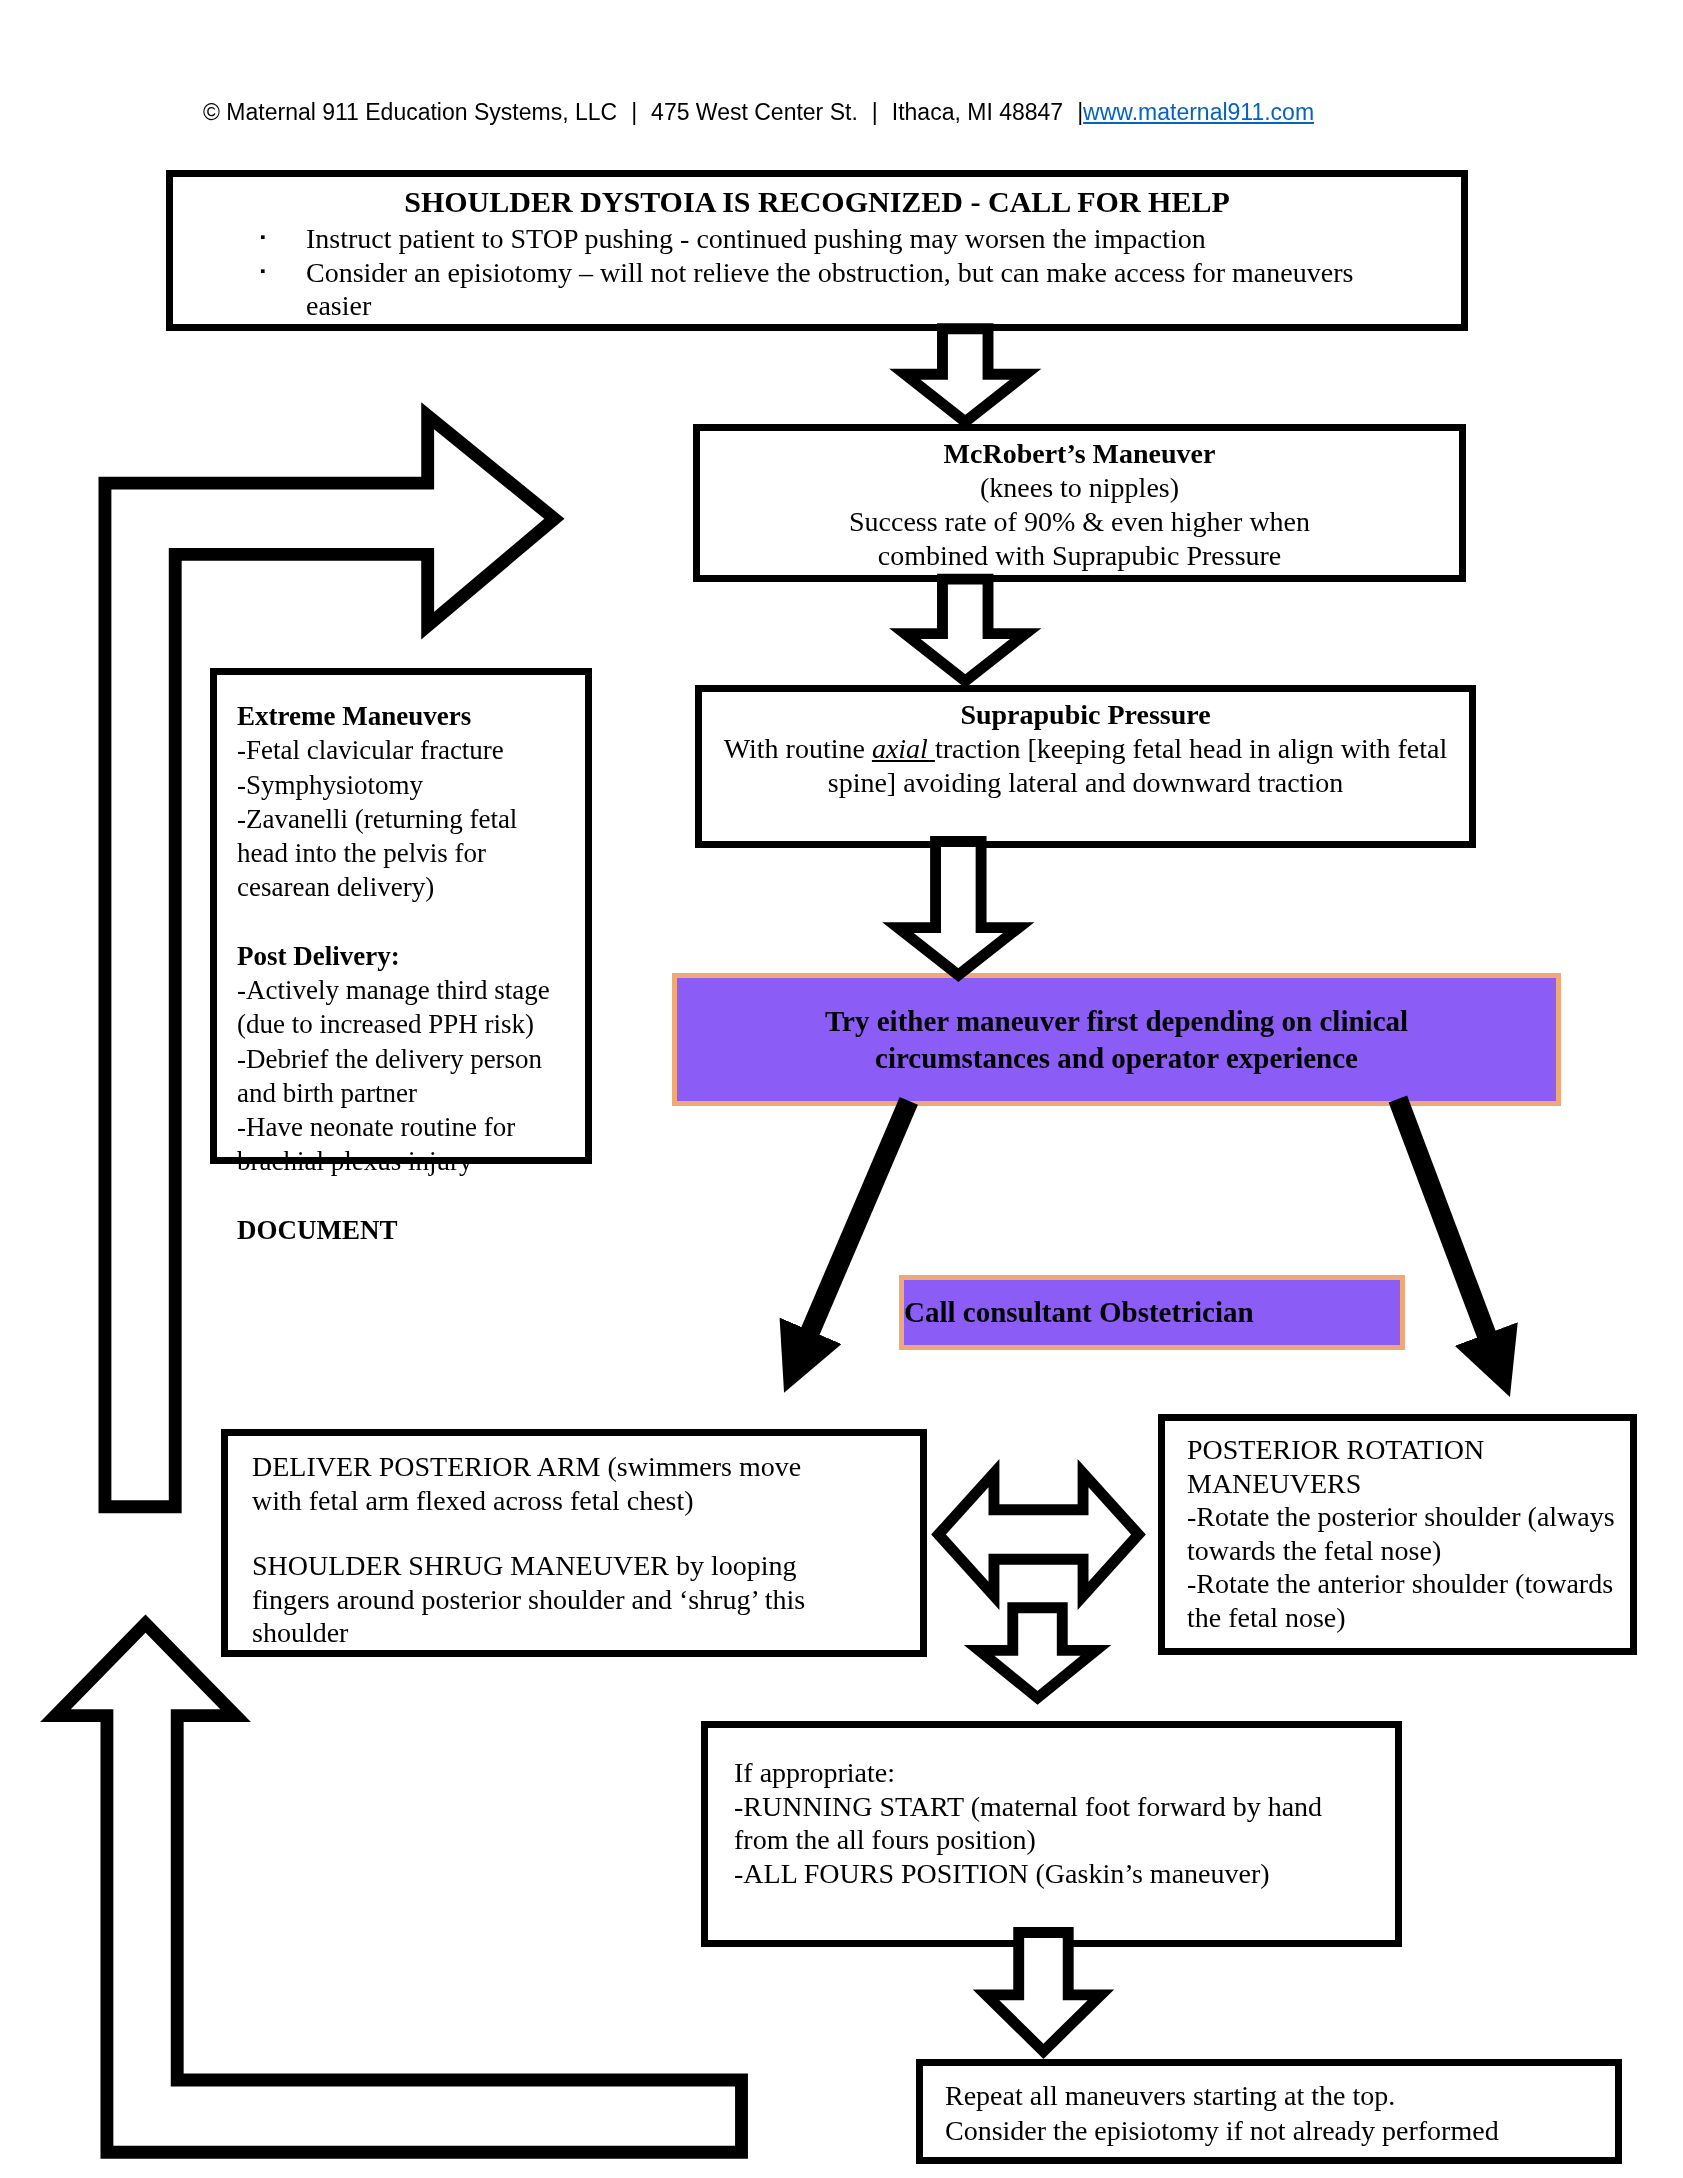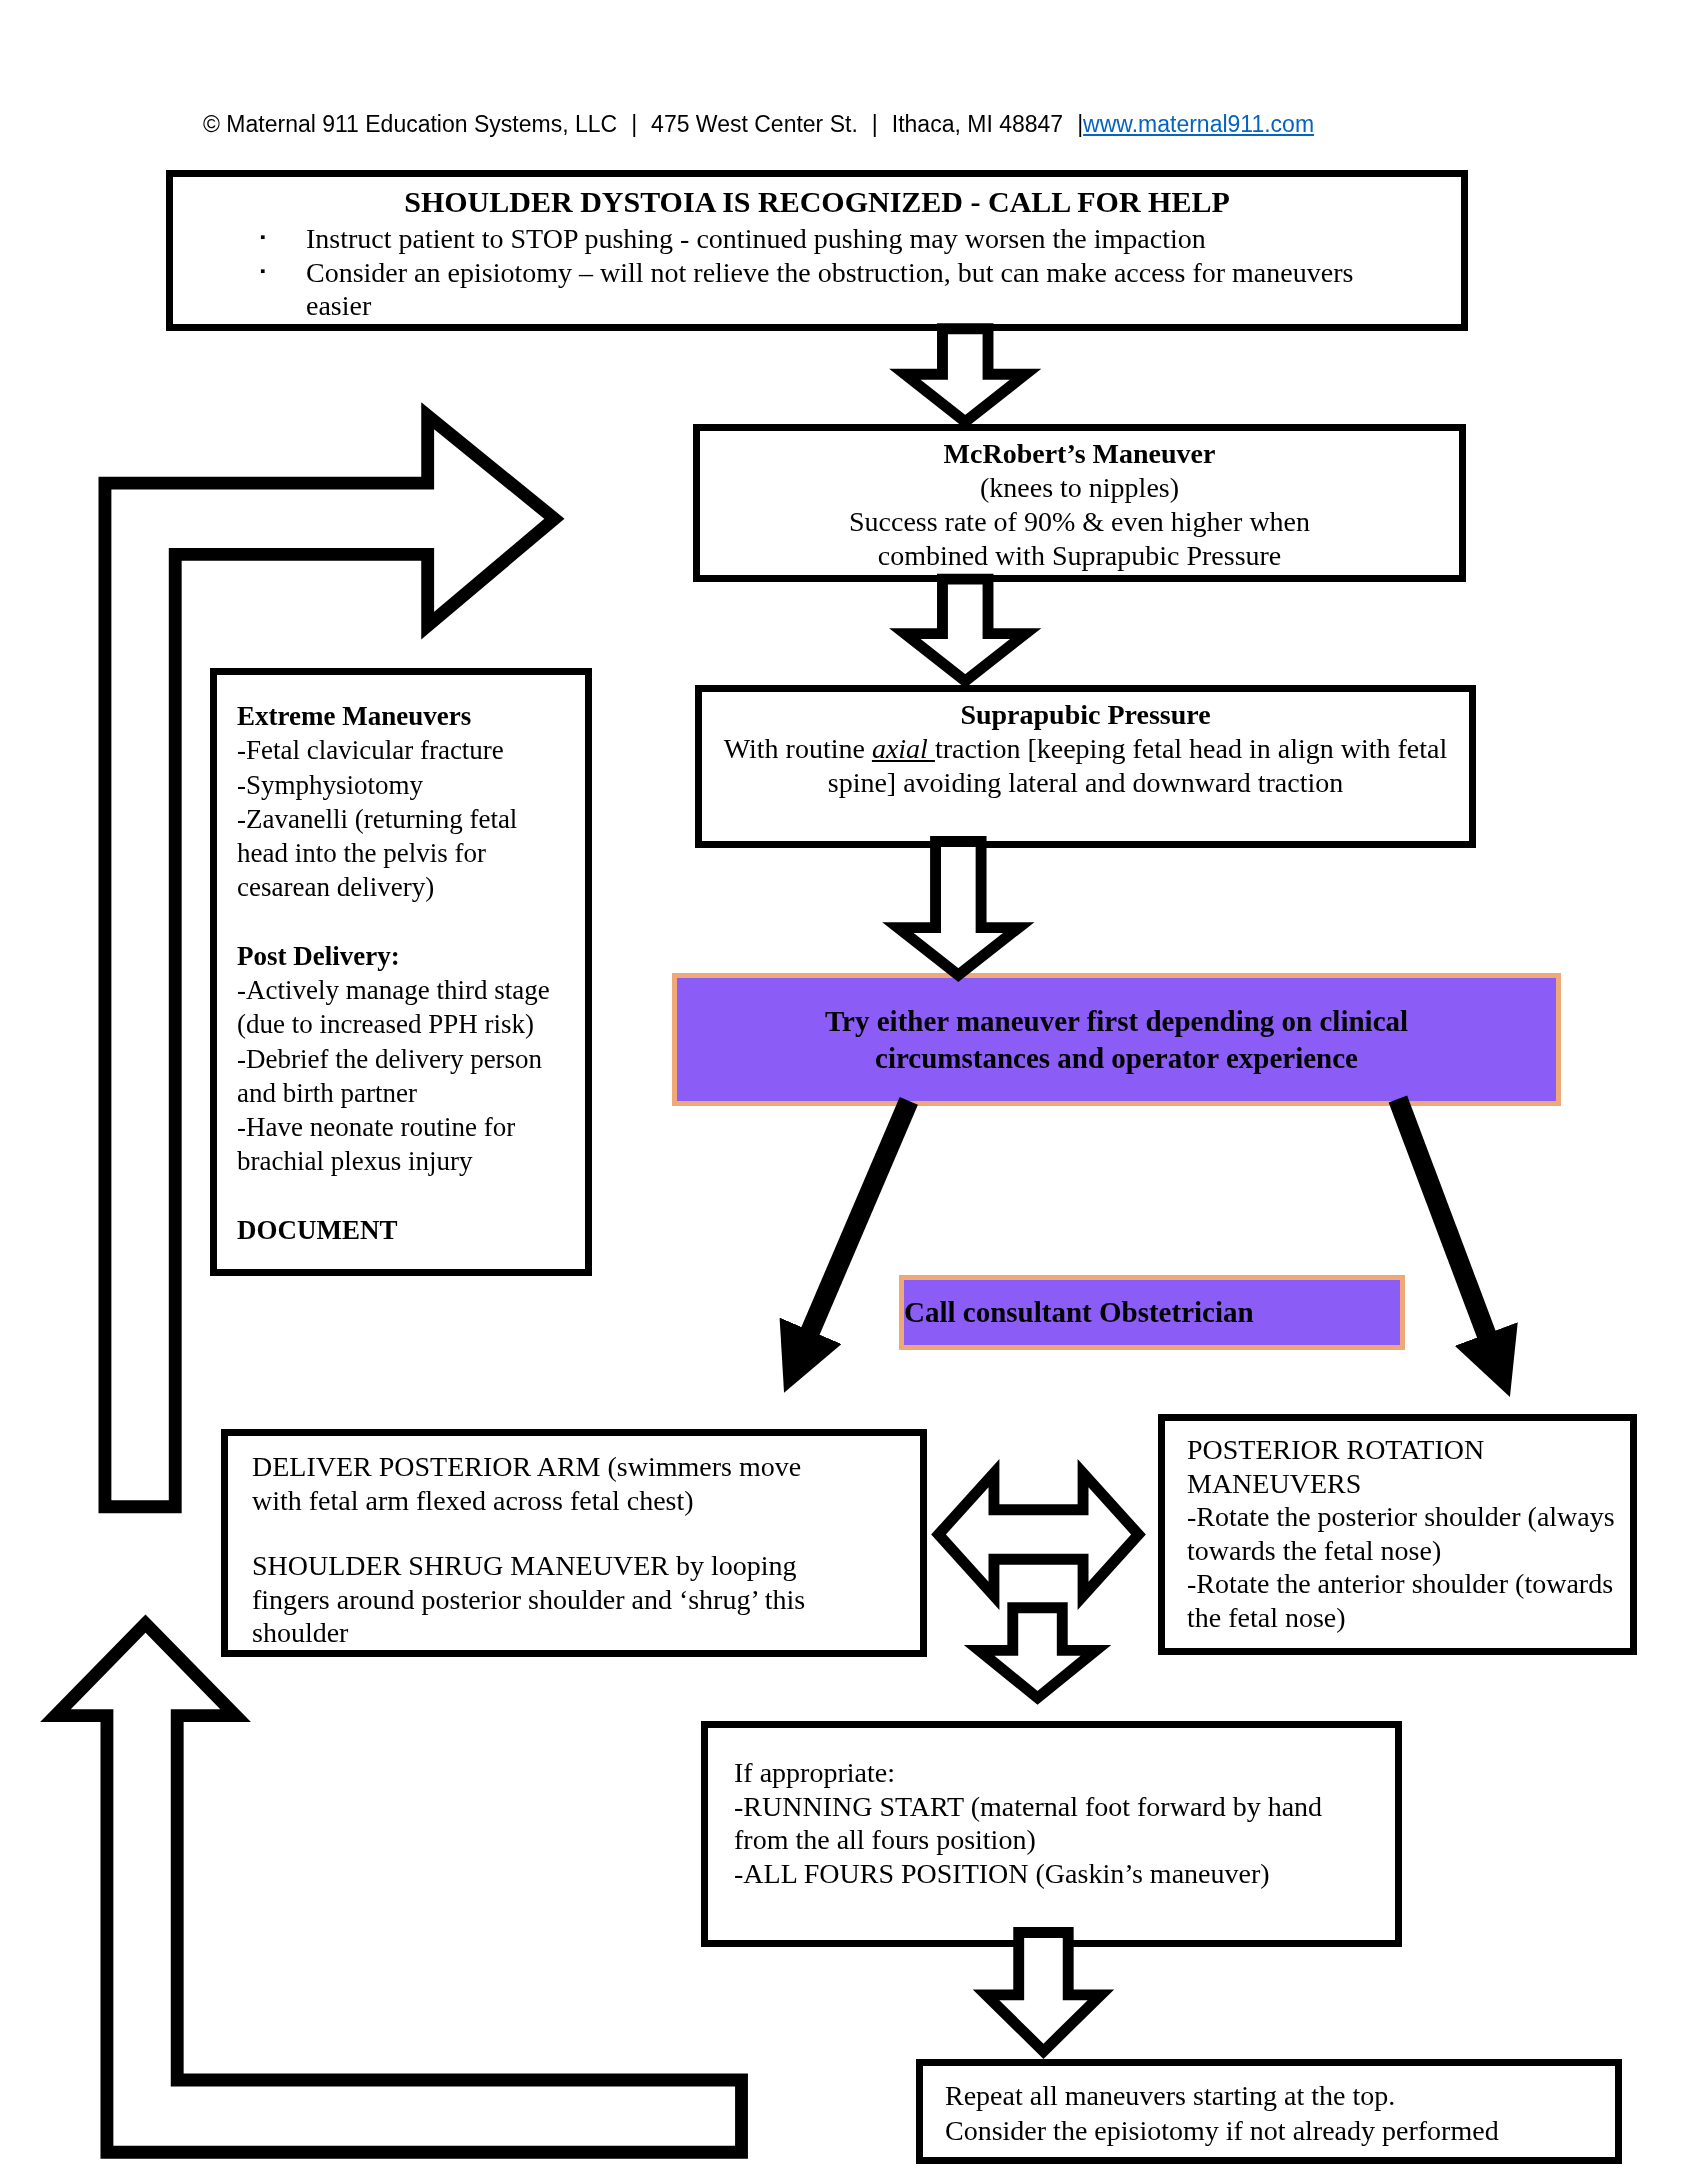--- a/index.html
+++ b/index.html
@@ -1,21 +1,21 @@
 <!DOCTYPE html>
 <html><head>
 <meta charset="utf-8">
 <style>
   html,body{margin:0;padding:0;background:#ffffff;}
   .page{position:relative;width:1683px;height:2178px;background:#fff;
         font-family:"Liberation Serif","DejaVu Serif",serif;color:#000;overflow:hidden;}
 
   
   .hdr{position:absolute;left:203px;top:99px;width:1386px;
-       font-family:"Liberation Sans","DejaVu Sans",sans-serif;font-size:23px;white-space:nowrap;margin-top:12px;}
+       font-family:"Liberation Sans","DejaVu Sans",sans-serif;font-size:23px;white-space:nowrap;}
   .hdr .sep{margin:0 14px;}
   .hdr .sep3{margin:0 0 0 14px;}
   .hdr a.link{color:#0563C1;text-decoration:underline;}
 
   
   .box{position:absolute;box-sizing:border-box;background:#fff;border:7px solid #000;}
   .peach{background:#8b5cf6;border:5px solid #EFA978;}
   .ctr{text-align:center;}
   .b{font-weight:bold;}
   .fs28{font-size:28px;line-height:1.22;}
@@ -34,21 +34,21 @@
   
   #box-suprapubic{left:695px;top:685px;width:781px;height:163px;padding-top:6px;}
   #box-suprapubic .inner{max-width:733px;margin:0 auto;}
   .axial-style{font-style:italic;text-decoration:underline;}
 
   
   #box-try{left:672px;top:973px;width:889px;height:133px;display:flex;align-items:center;justify-content:center;}
   #box-try .inner{max-width:693px;font-size:29px;font-weight:bold;line-height:1.25;}
 
   
-  #box-extreme{left:210px;top:668px;width:382px;height:608px;padding:24px 12px 0 20px;font-size:27px;line-height:1.27;}
+  #box-extreme{left:210px;top:668px;width:382px;height:496px;padding:24px 12px 0 20px;font-size:27px;line-height:1.27;}
   #box-extreme .gap{height:34px;}
 
   
   #box-consultant{left:899px;top:1275px;width:506px;height:75px;display:flex;align-items:center;}
   #box-consultant .inner{font-size:29px;font-weight:bold;}
 
   
   #box-deliver{left:221px;top:1429px;width:706px;height:228px;padding:14px 20px 0 24px;}
   #box-deliver p{margin:0;max-width:602px;font-size:28px;line-height:1.2;}
   #box-deliver .gap{height:32px;}

